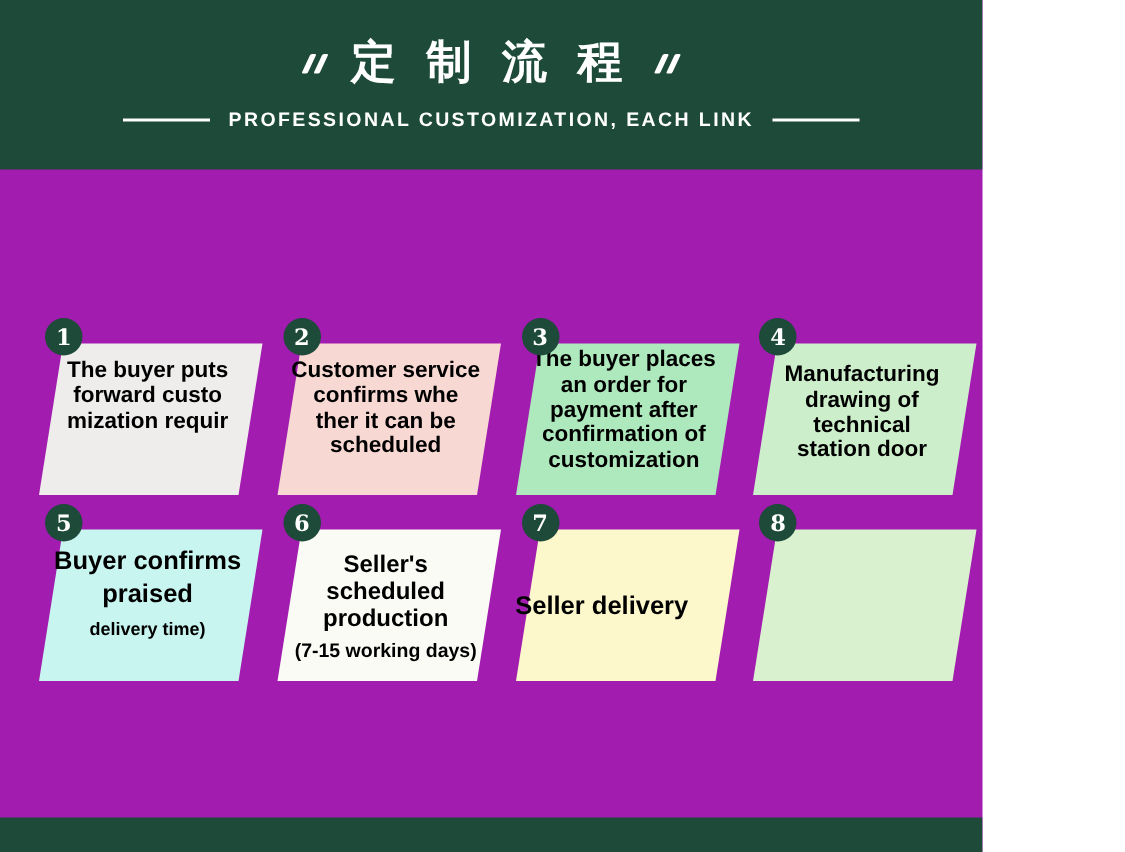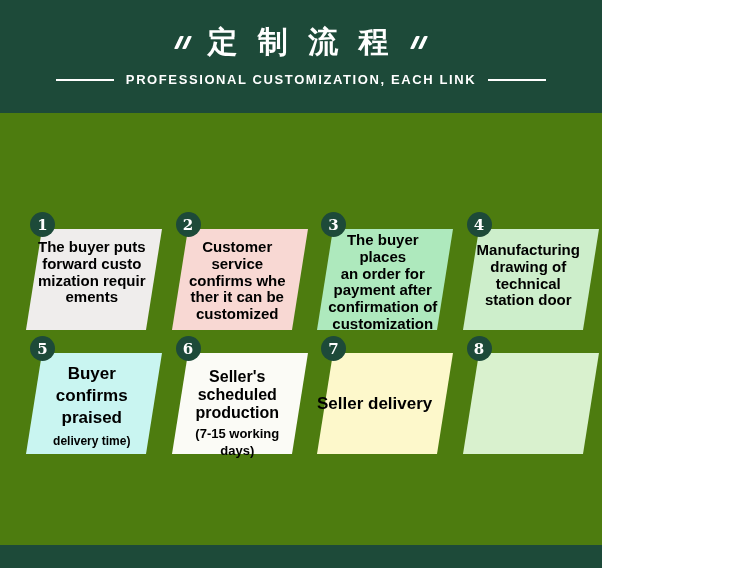--- a/index.html
+++ b/index.html
@@ -1,21 +1,21 @@
 <!DOCTYPE html>
 <html style="--brand: #1d4a39;"><head>
 <meta charset="utf-8">
 <style>
   * { box-sizing: border-box; }
   body { margin: 0; background: #fff; }
   .page {
     position: relative;
-    width: 602px;
+    width: 655px;
     height: 568px;
-    background: #4d7c0f;
+    background: #a21caf;
     overflow: hidden;
     font-family: "Liberation Sans", sans-serif;
   }
 
   
   .header {
     position: absolute;
     top: 0; left: 0; right: 0;
     height: 113px;
     background: var(--brand, #1d4a39);
@@ -156,31 +156,30 @@
   </div>
 
   <div class="steps" id="steps">
       <div class="step">
         <div class="shape" style="background: rgb(239, 237, 236);"></div>
         <div class="badge">1</div>
         <div class="text">
           <div class="line-main">The buyer puts</div>
           <div class="line-main">forward custo</div>
           <div class="line-main">mization requir</div>
-          <div class="line-main">ements</div>
         </div>
       </div>
       <div class="step">
         <div class="shape" style="background: rgb(248, 216, 211);"></div>
         <div class="badge">2</div>
         <div class="text">
           <div class="line-main">Customer service</div>
           <div class="line-main">confirms whe</div>
           <div class="line-main">ther it can be</div>
-          <div class="line-main">customized</div>
+          <div class="line-main">scheduled</div>
         </div>
       </div>
       <div class="step">
         <div class="shape" style="background: rgb(174, 233, 189);"></div>
         <div class="badge">3</div>
         <div class="text">
           <div class="line-main">The buyer places</div>
           <div class="line-main">an order for</div>
           <div class="line-main">payment after</div>
           <div class="line-main">confirmation of</div>

